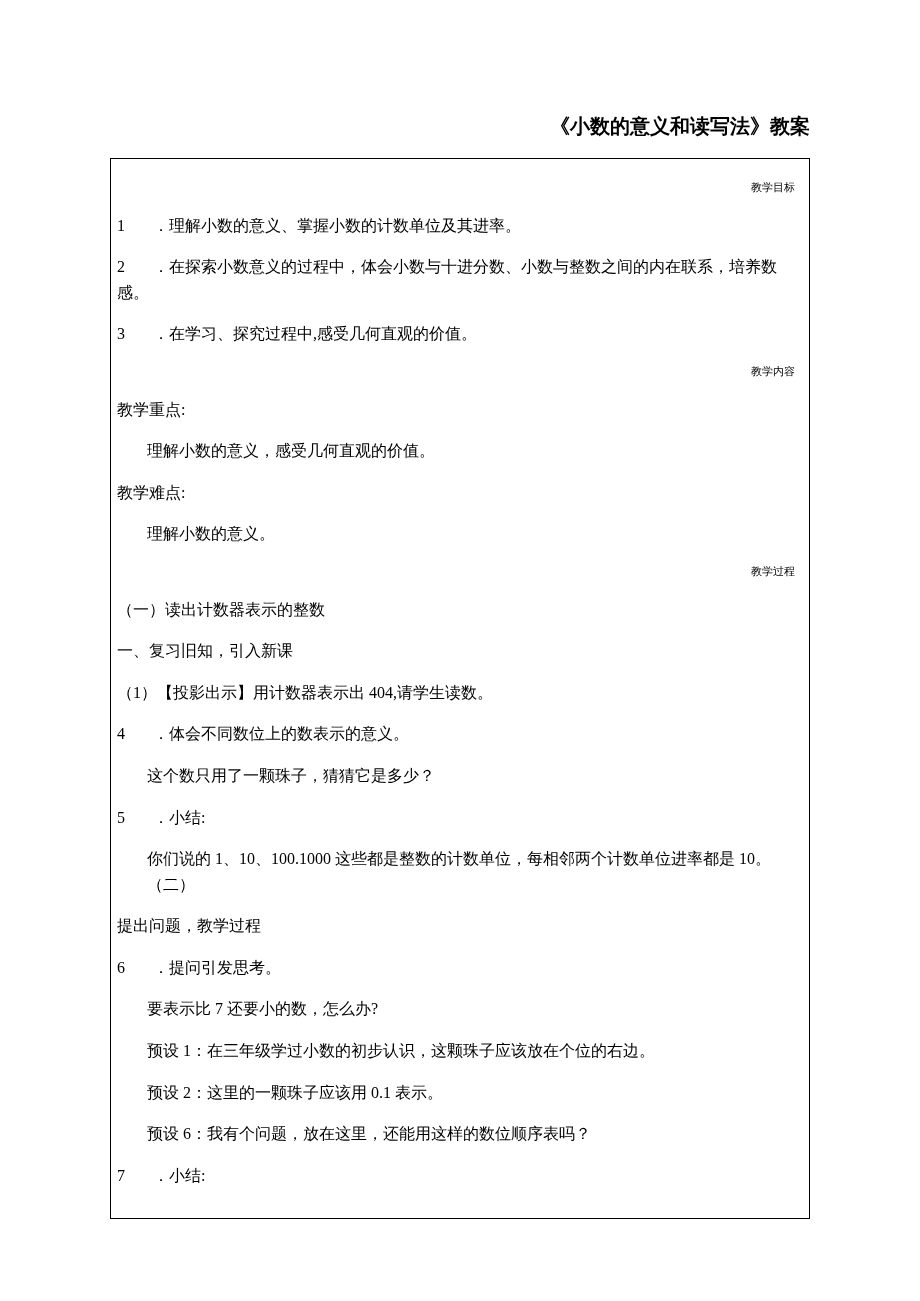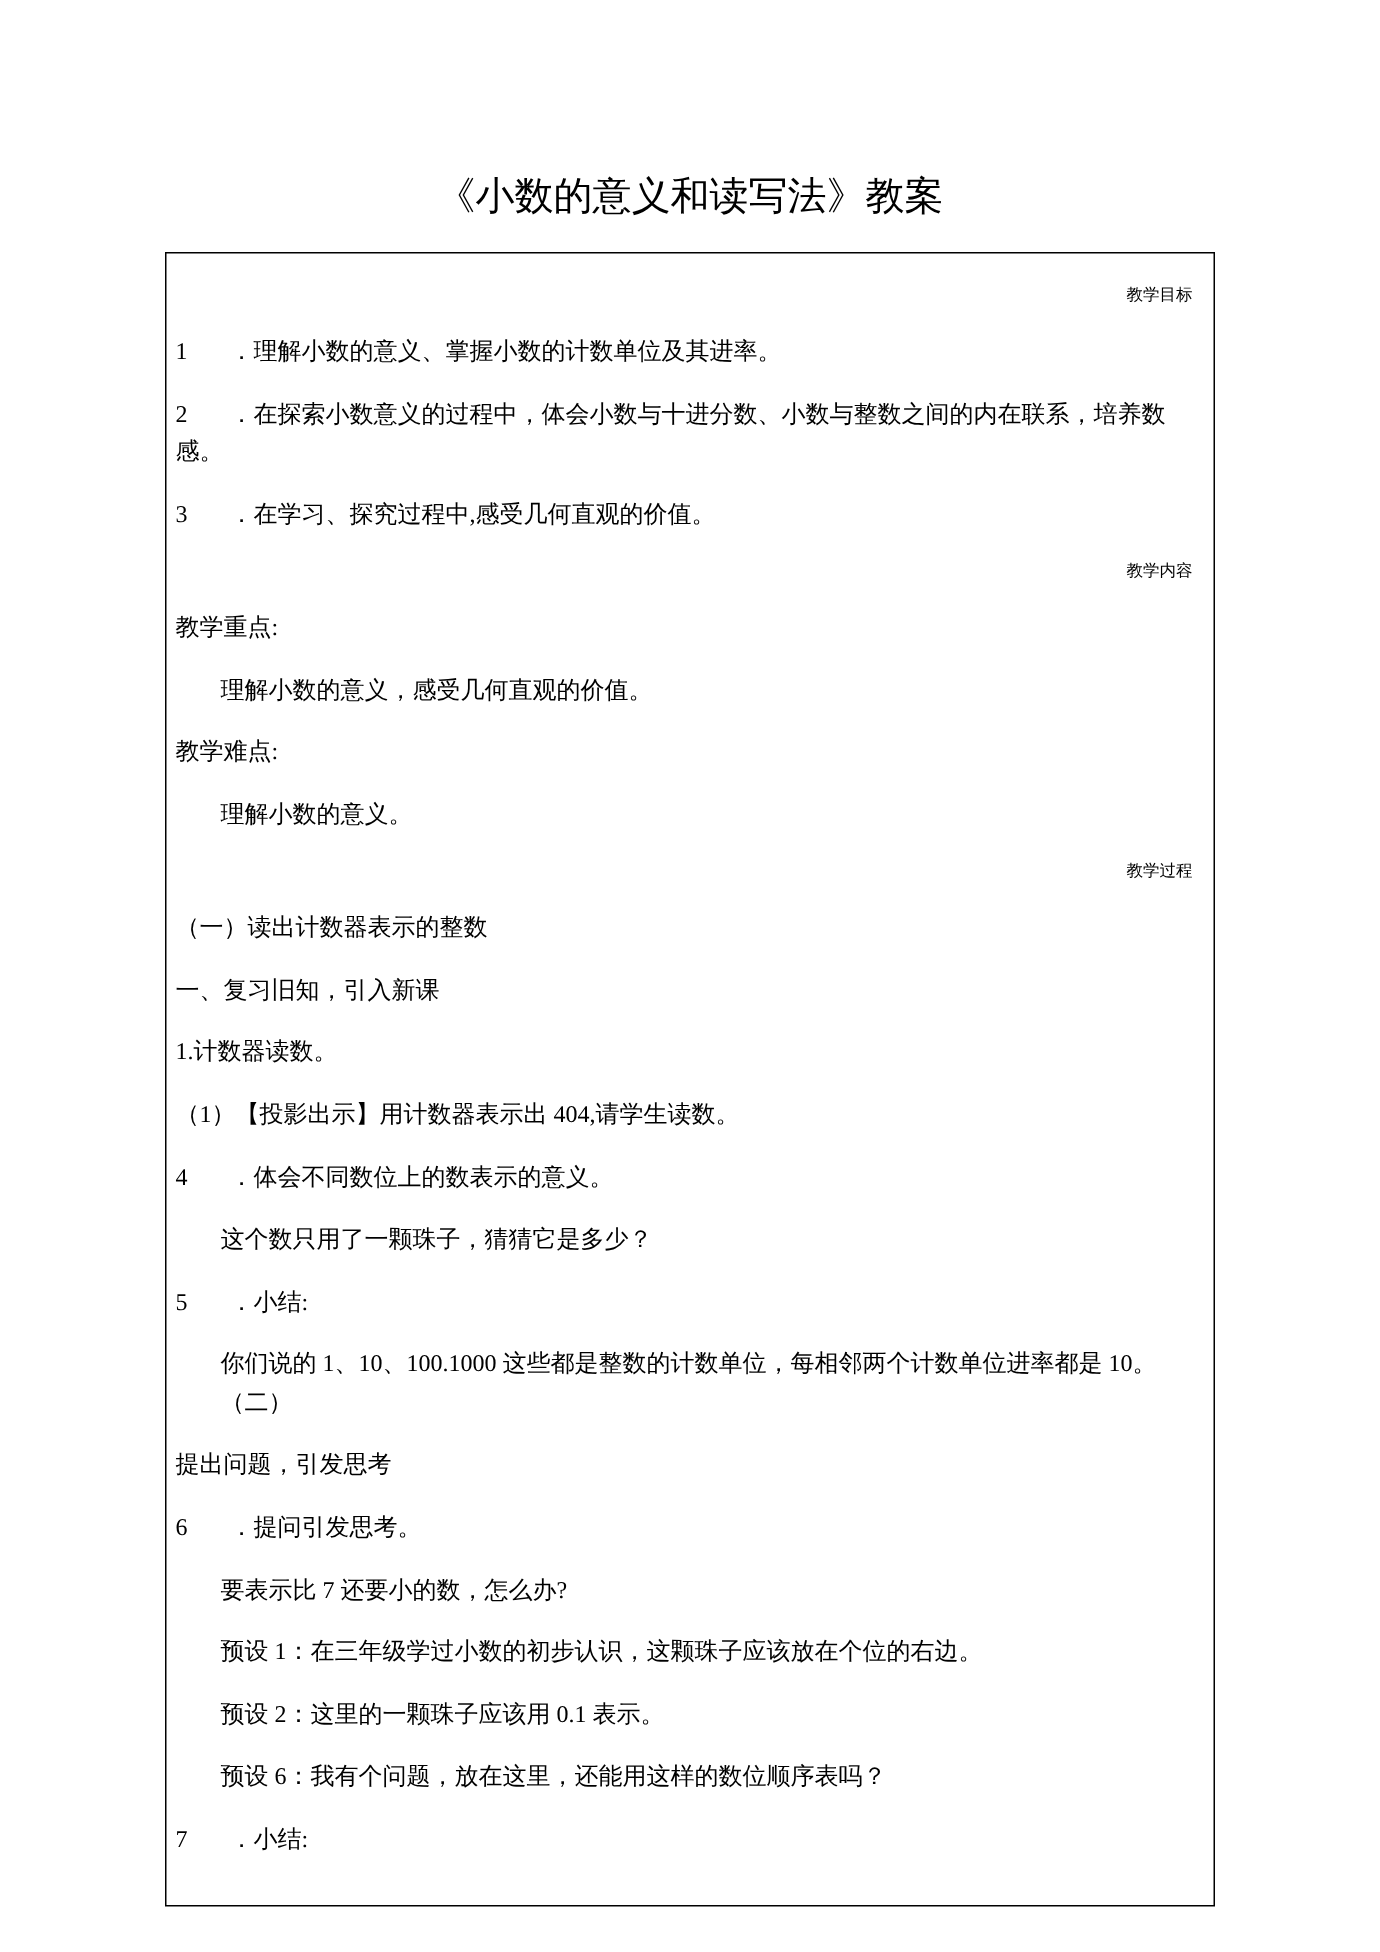--- a/index.html
+++ b/index.html
@@ -11,23 +11,23 @@
     color: #000000;
     line-height: 1.6;
   }
   .page {
     width: 920px;
     min-height: 1301px;
     box-sizing: border-box;
     padding: 110px 110px 40px 110px;
   }
   .doc-title {
-    text-align: center;
-    font-size: 26px;
-    font-weight: normal;
+    text-align: right;
+    font-size: 20px;
+    font-weight: bold;
     margin-bottom: 16px;
   }
   .box {
     border: 1px solid #000;
     padding: 14px 14px 14px 0;
     box-sizing: border-box;
   }
   .section-heading {
     text-align: right;
     font-size: 11px;
@@ -80,33 +80,32 @@
     <div class="label-line pad-left">教学重点:</div>
     <div class="line indent2">理解小数的意义，感受几何直观的价值。</div>
 
     <div class="label-line pad-left">教学难点:</div>
     <div class="line indent2">理解小数的意义。</div>
 
     <div class="section-heading">教学过程</div>
 
     <div class="line pad-left">（一）读出计数器表示的整数</div>
     <div class="line pad-left">一、复习旧知，引入新课</div>
-    <div class="line pad-left">1.计数器读数。</div>
     <div class="line pad-left">（1）【投影出示】用计数器表示出 404,请学生读数。</div>
 
     <div class="num-line pad-left">
       <span class="num">4</span><span class="gap"></span><span>．体会不同数位上的数表示的意义。</span>
     </div>
     <div class="line indent2">这个数只用了一颗珠子，猜猜它是多少？</div>
 
     <div class="num-line pad-left">
       <span class="num">5</span><span class="gap"></span><span>．小结:</span>
     </div>
     <div class="line indent2">你们说的 1、10、100.1000 这些都是整数的计数单位，每相邻两个计数单位进率都是 10。 （二）</div>
-    <div class="line pad-left">提出问题，引发思考</div>
+    <div class="line pad-left">提出问题，教学过程</div>
 
     <div class="num-line pad-left">
       <span class="num">6</span><span class="gap"></span><span>．提问引发思考。</span>
     </div>
     <div class="line indent2">要表示比 7 还要小的数，怎么办?</div>
     <div class="line indent2">预设 1：在三年级学过小数的初步认识，这颗珠子应该放在个位的右边。</div>
     <div class="line indent2">预设 2：这里的一颗珠子应该用 0.1 表示。</div>
     <div class="line indent2">预设 6：我有个问题，放在这里，还能用这样的数位顺序表吗？</div>
 
     <div class="num-line pad-left">

